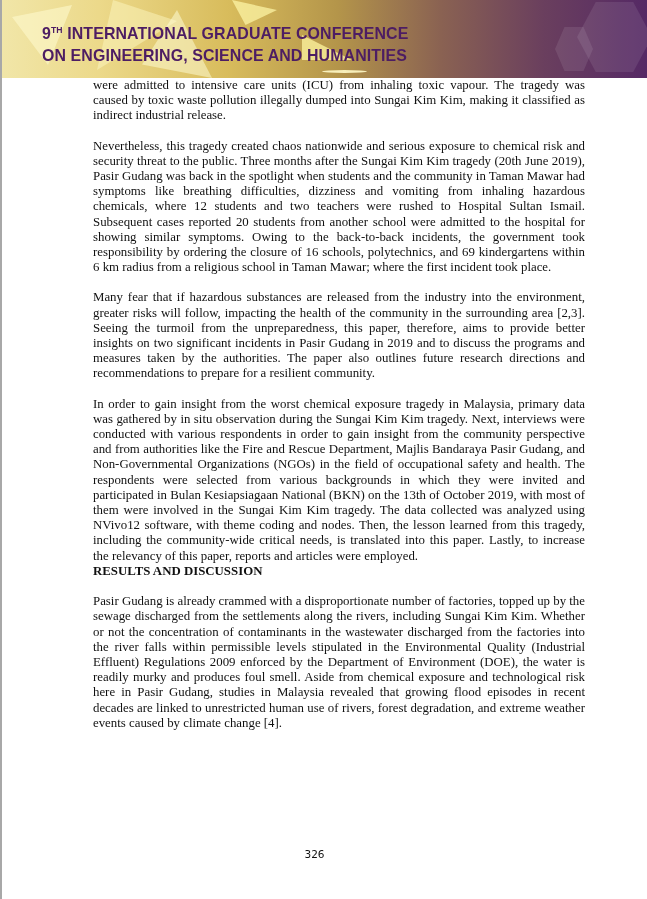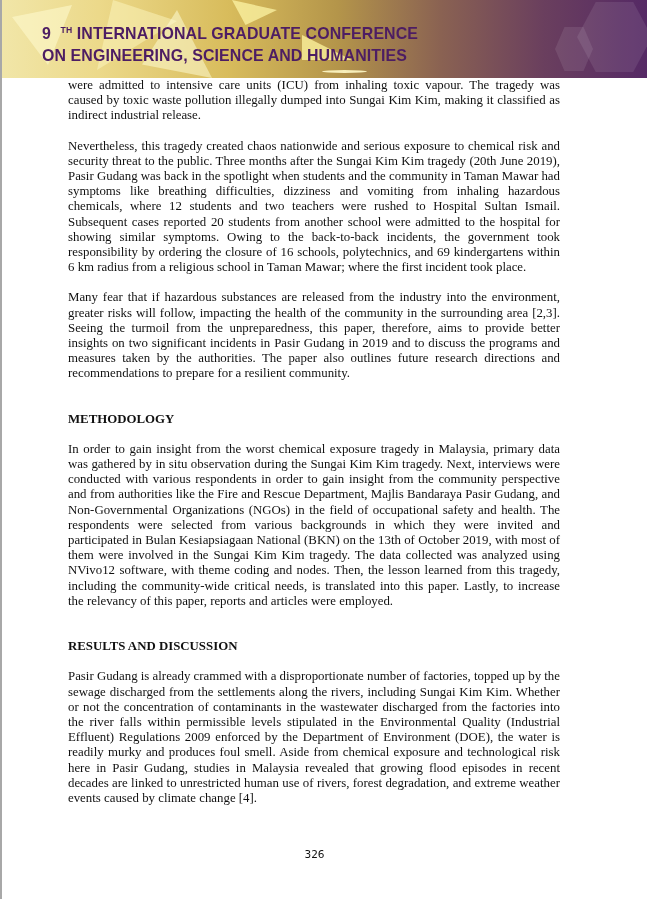--- a/index.html
+++ b/index.html
@@ -20,22 +20,22 @@
   .s6 { left: 320px; top: 70px; width: 45px; height: 3px; background: rgba(255,250,200,0.9); border-radius: 50%; }
   .hex { position: absolute; background: rgba(255,255,255,0.09); clip-path: polygon(25% 0, 75% 0, 100% 50%, 75% 100%, 25% 100%, 0 50%); }
   .h1 { left: 575px; top: 2px; width: 75px; height: 70px; }
   .h2 { left: 553px; top: 27px; width: 38px; height: 44px; }
   .banner-title {
     position: absolute; left: 40px; top: 19px;
     font-family: "Liberation Sans", "DejaVu Sans", sans-serif;
     font-weight: bold; font-size: 16.6px; line-height: 22px; color: #4d1d63; letter-spacing: 0.1px;
     transform: scaleX(0.96); transform-origin: left top;
   }
-  .banner-title sup { font-size: 9px; vertical-align: 6px; margin-left: 10px; }
-  .content { position: absolute; left: 68px; top: 78px; width: 492px; }
+  .banner-title sup { font-size: 9px; vertical-align: 6px; }
+  .content { position: absolute; left: 93px; top: 78px; width: 492px; }
   p.body {
     font-size: 12.85px; line-height: 15.2px; text-align: justify; text-align-last: auto;
   }
   .heading { font-weight: bold; font-size: 12.85px; line-height: 15.2px; }
   .page-number {
     position: absolute; left: 0; width: 629px; top: 848px; text-align: center;
     font-family: "DejaVu Sans", "Liberation Sans", sans-serif; font-size: 10.5px; color: #111;
   }
 </style>
 </head>
@@ -56,20 +56,19 @@
     <div><span>9</span><sup>TH</sup><span> INTERNATIONAL GRADUATE CONFERENCE</span></div>
     <div>ON ENGINEERING, SCIENCE AND HUMANITIES</div>
   </div>
 </header>
 
 <main class="content">
   <p class="body" style="margin-top:0px;">were admitted to intensive care units (ICU) from inhaling toxic vapour. The tragedy was caused by toxic waste pollution illegally dumped into Sungai Kim Kim, making it classified as indirect industrial release.</p>
   <p class="body" style="margin-top:15px;">Nevertheless, this tragedy created chaos nationwide and serious exposure to chemical risk and security threat to the public. Three months after the Sungai Kim Kim tragedy (20th June 2019), Pasir Gudang was back in the spotlight when students and the community in Taman Mawar had symptoms like breathing difficulties, dizziness and vomiting from inhaling hazardous chemicals, where 12 students and two teachers were rushed to Hospital Sultan Ismail. Subsequent cases reported 20 students from another school were admitted to the hospital for showing similar symptoms. Owing to the back-to-back incidents, the government took responsibility by ordering the closure of 16 schools, polytechnics, and 69 kindergartens within 6 km radius from a religious school in Taman Mawar; where the first incident took place.</p>
   <p class="body" style="margin-top:15px;">Many fear that if hazardous substances are released from the industry into the environment, greater risks will follow, impacting the health of the community in the surrounding area [2,3]. Seeing the turmoil from the unpreparedness, this paper, therefore, aims to provide better insights on two significant incidents in Pasir Gudang in 2019 and to discuss the programs and measures taken by the authorities. The paper also outlines future research directions and recommendations to prepare for a resilient community.</p>
 
-  <h2 class="heading" style="margin-top:30px;">METHODOLOGY</h2>
   <p class="body" style="margin-top:15px;">In order to gain insight from the worst chemical exposure tragedy in Malaysia, primary data was gathered by in situ observation during the Sungai Kim Kim tragedy. Next, interviews were conducted with various respondents in order to gain insight from the community perspective and from authorities like the Fire and Rescue Department, Majlis Bandaraya Pasir Gudang, and Non-Governmental Organizations (NGOs) in the field of occupational safety and health. The respondents were selected from various backgrounds in which they were invited and participated in Bulan Kesiapsiagaan National (BKN) on the 13th of October 2019, with most of them were involved in the Sungai Kim Kim tragedy. The data collected was analyzed using NVivo12 software, with theme coding and nodes. Then, the lesson learned from this tragedy, including the community-wide critical needs, is translated into this paper. Lastly, to increase the relevancy of this paper, reports and articles were employed.</p>
 
-  <h2 class="heading" style="margin-top:30px;">RESULTS AND DISCUSSION</h2>
+  <h2 class="heading" style="">RESULTS AND DISCUSSION</h2>
   <p class="body" style="margin-top:15px;">Pasir Gudang is already crammed with a disproportionate number of factories, topped up by the sewage discharged from the settlements along the rivers, including Sungai Kim Kim. Whether or not the concentration of contaminants in the wastewater discharged from the factories into the river falls within permissible levels stipulated in the Environmental Quality (Industrial Effluent) Regulations 2009 enforced by the Department of Environment (DOE), the water is readily murky and produces foul smell. Aside from chemical exposure and technological risk here in Pasir Gudang, studies in Malaysia revealed that growing flood episodes in recent decades are linked to unrestricted human use of rivers, forest degradation, and extreme weather events caused by climate change [4].</p>
 </main>
 
 <div class="page-number">326</div>
 
 </body></html>

